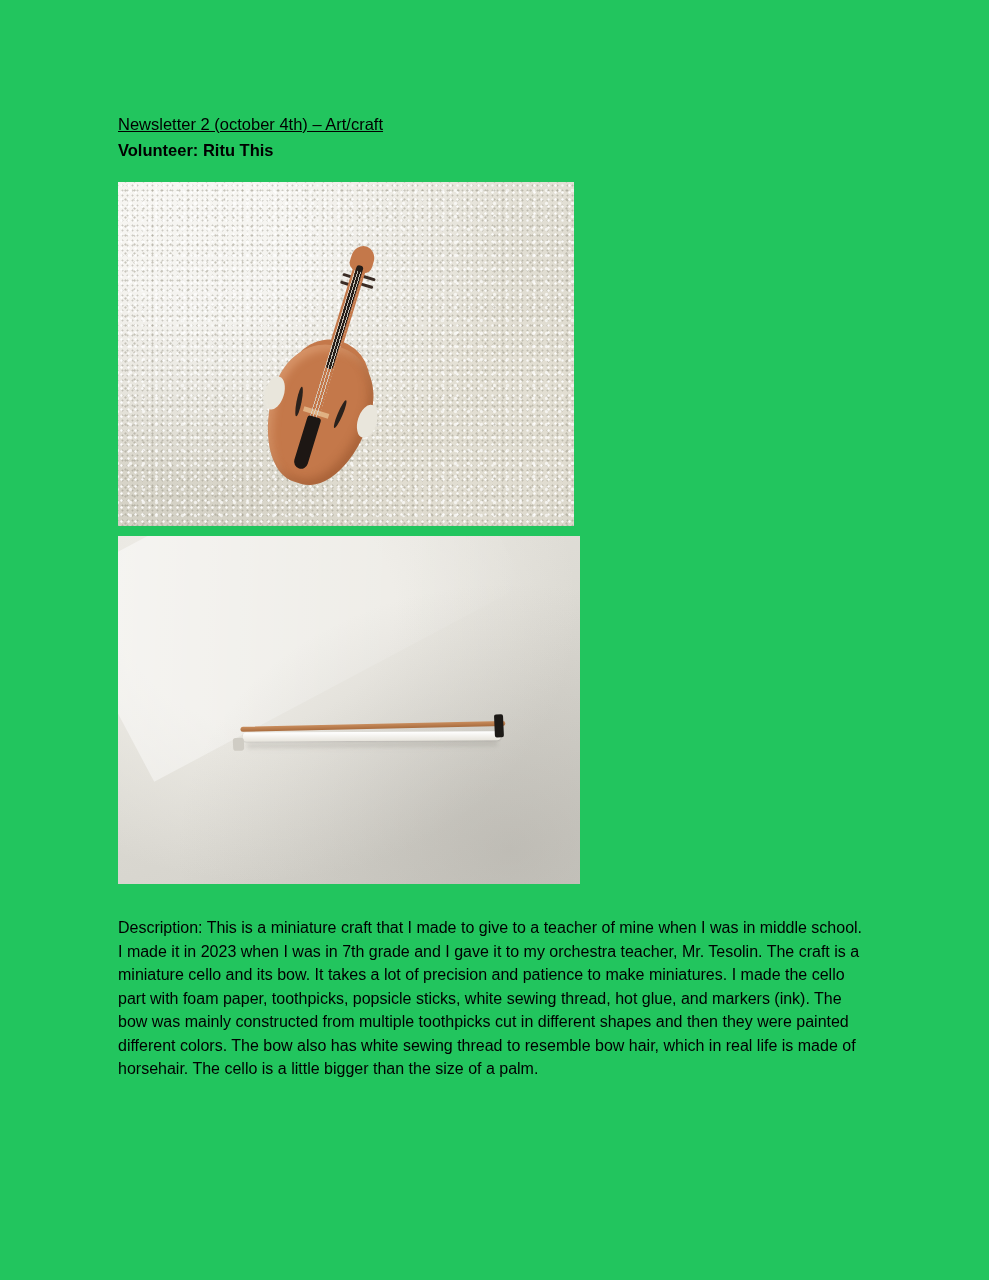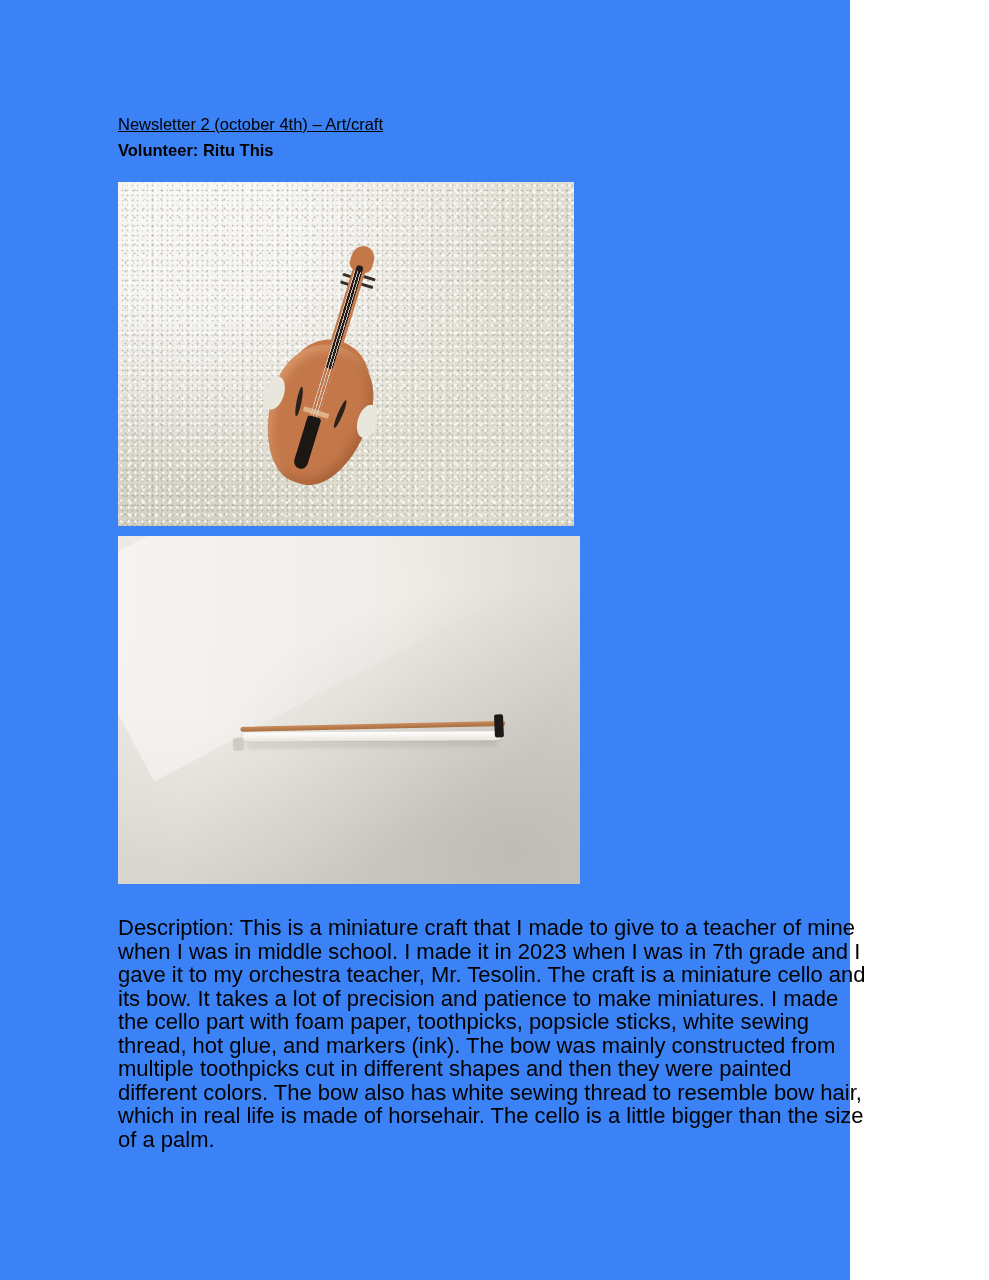--- a/index.html
+++ b/index.html
@@ -12,23 +12,23 @@
     height: 1280px;
     font-family: "Liberation Sans", sans-serif;
     color: #000000;
     position: relative;
     overflow: hidden;
   }
   .page {
     position: absolute;
     left: 0;
     top: 0;
-    width: 850px;
+    width: 989px;
     height: 1280px;
-    background: #3b82f6;
+    background: #22c55e;
   }
   .content {
     position: absolute;
     left: 118px;
     top: 113px;
     width: 752px;
   }
   .title-line {
     font-size: 16.5px;
     line-height: 23px;
@@ -259,21 +259,21 @@
     top: 27px;
     width: 250px;
     height: 6px;
     background: linear-gradient(180deg, rgba(130,126,118,0.38), rgba(130,126,118,0));
     transform: rotate(2deg);
     filter: blur(2px);
   }
 
   .description {
     margin-top: 32px;
-    font-size: 22px;
+    font-size: 16px;
     line-height: 23.5px;
     text-align: left;
     width: 752px;
   }
 </style>
 </head>
 <body>
 
 <div class="page">
   <div class="content">

